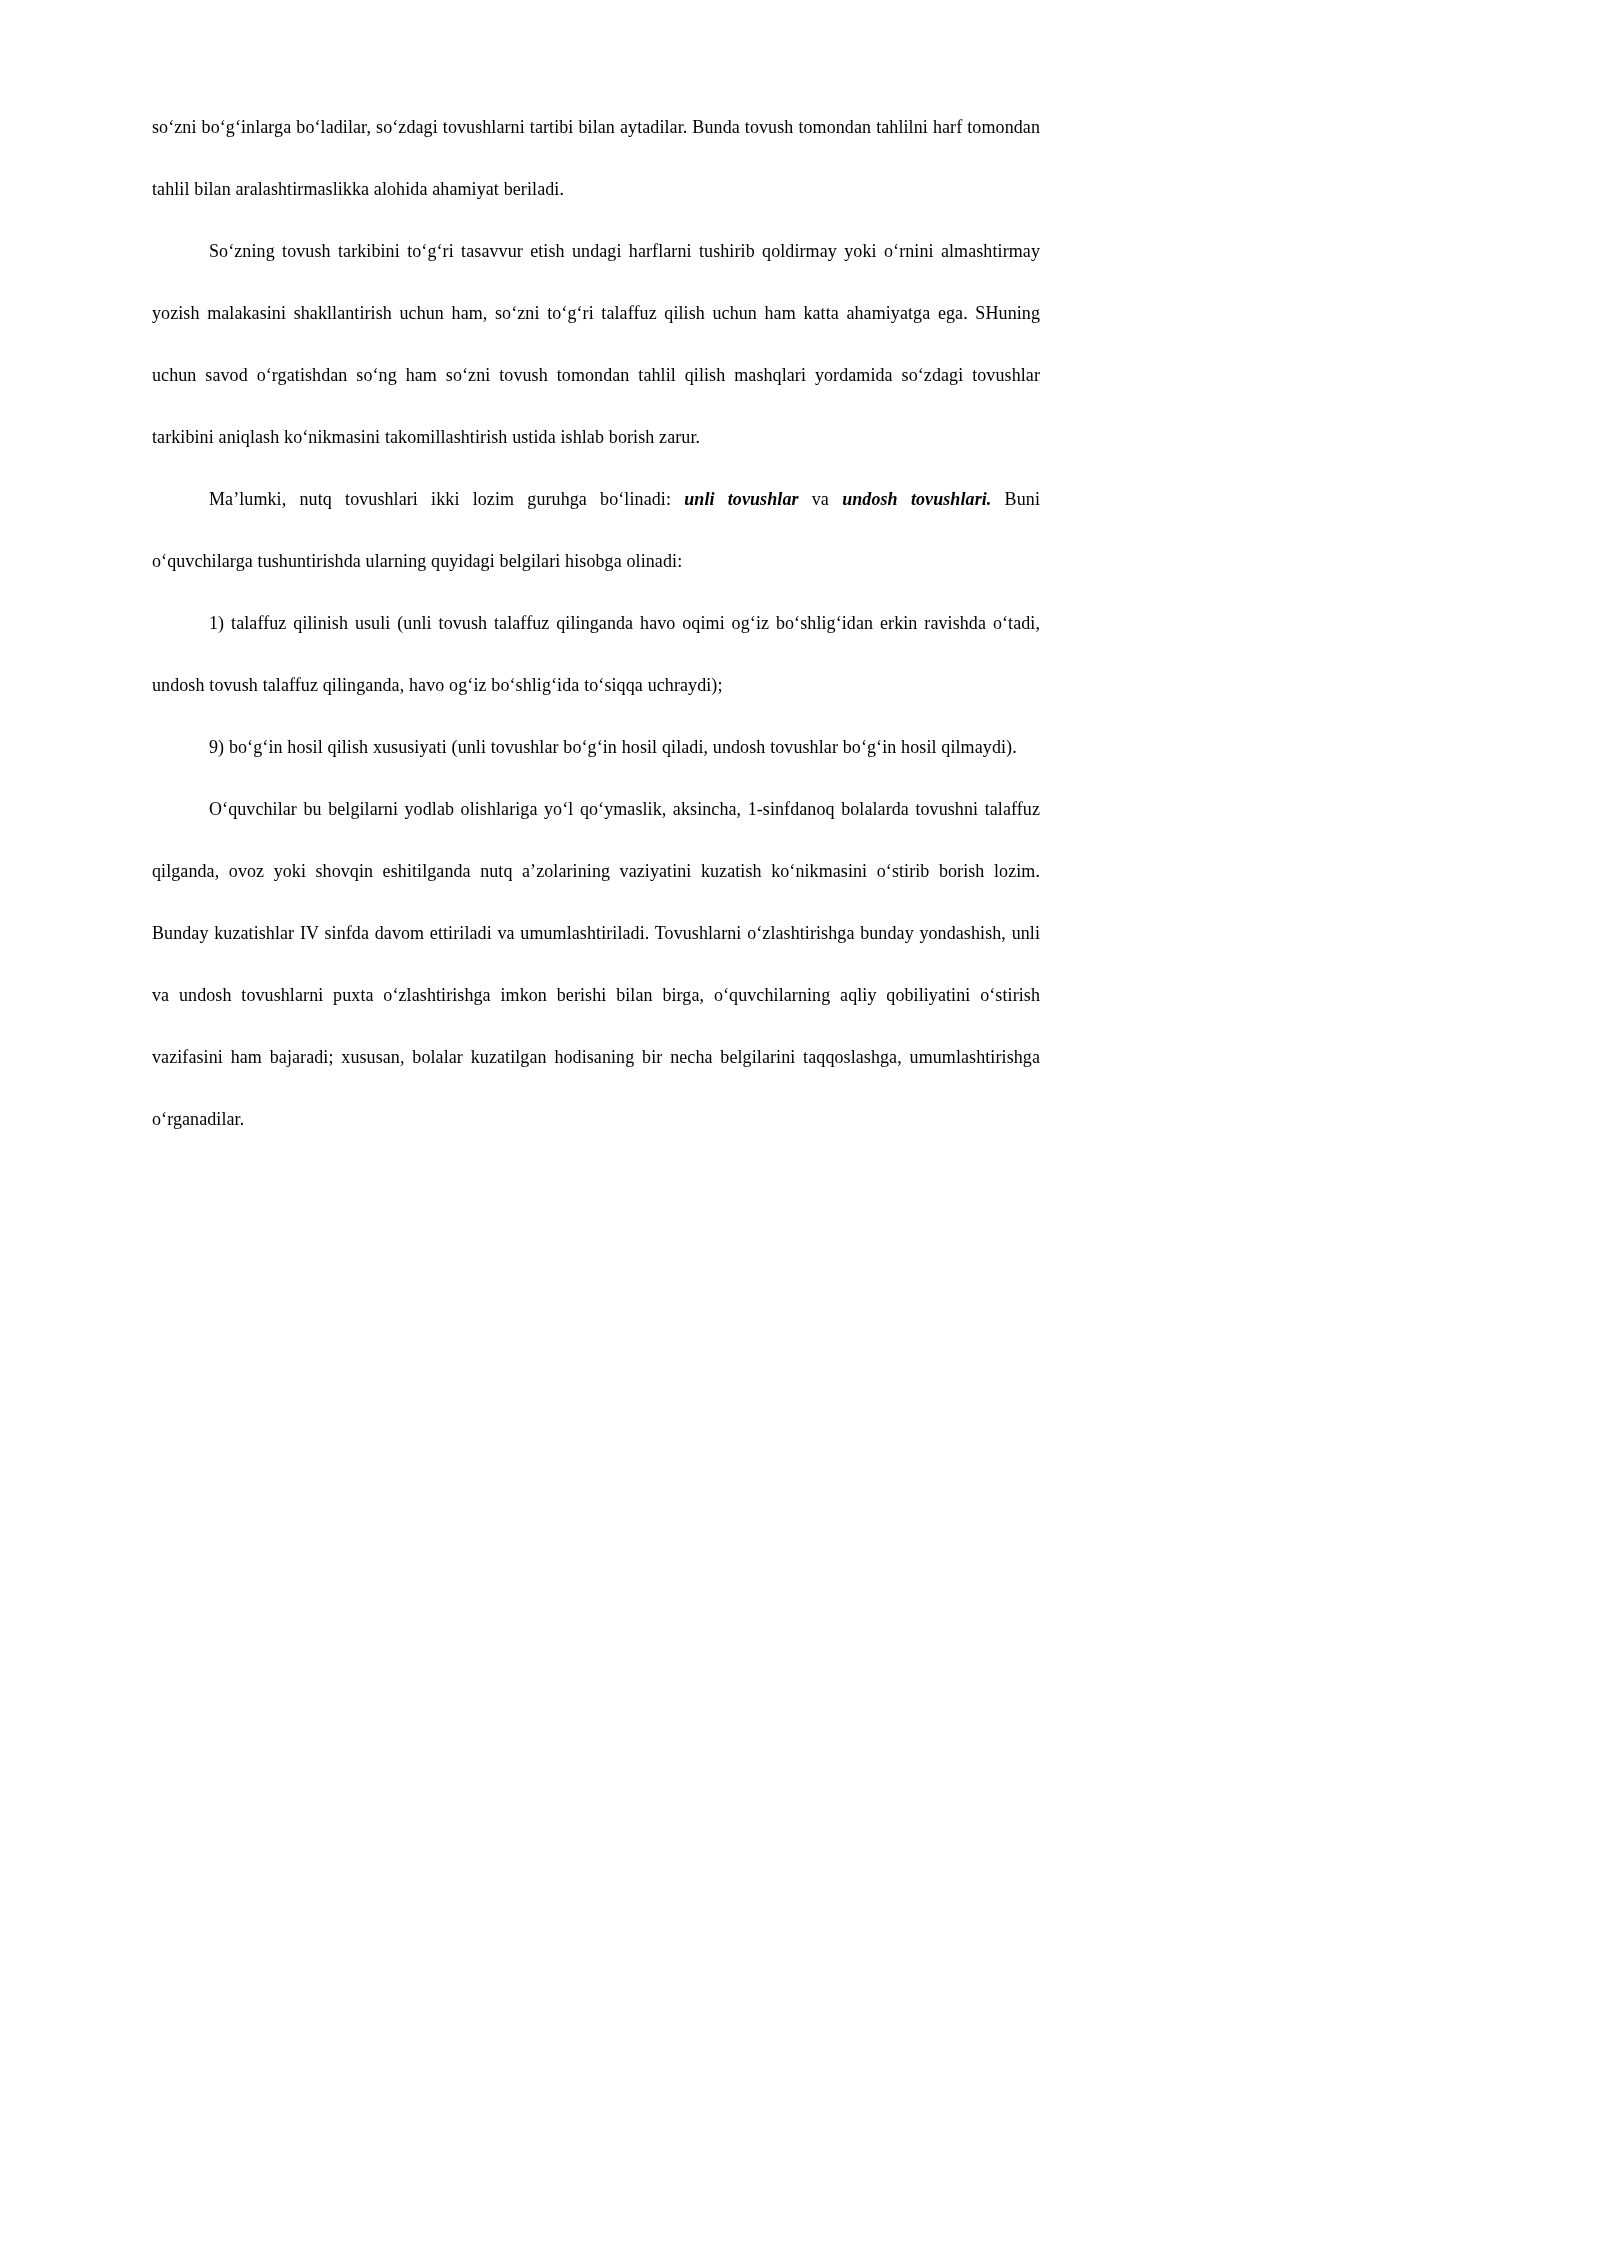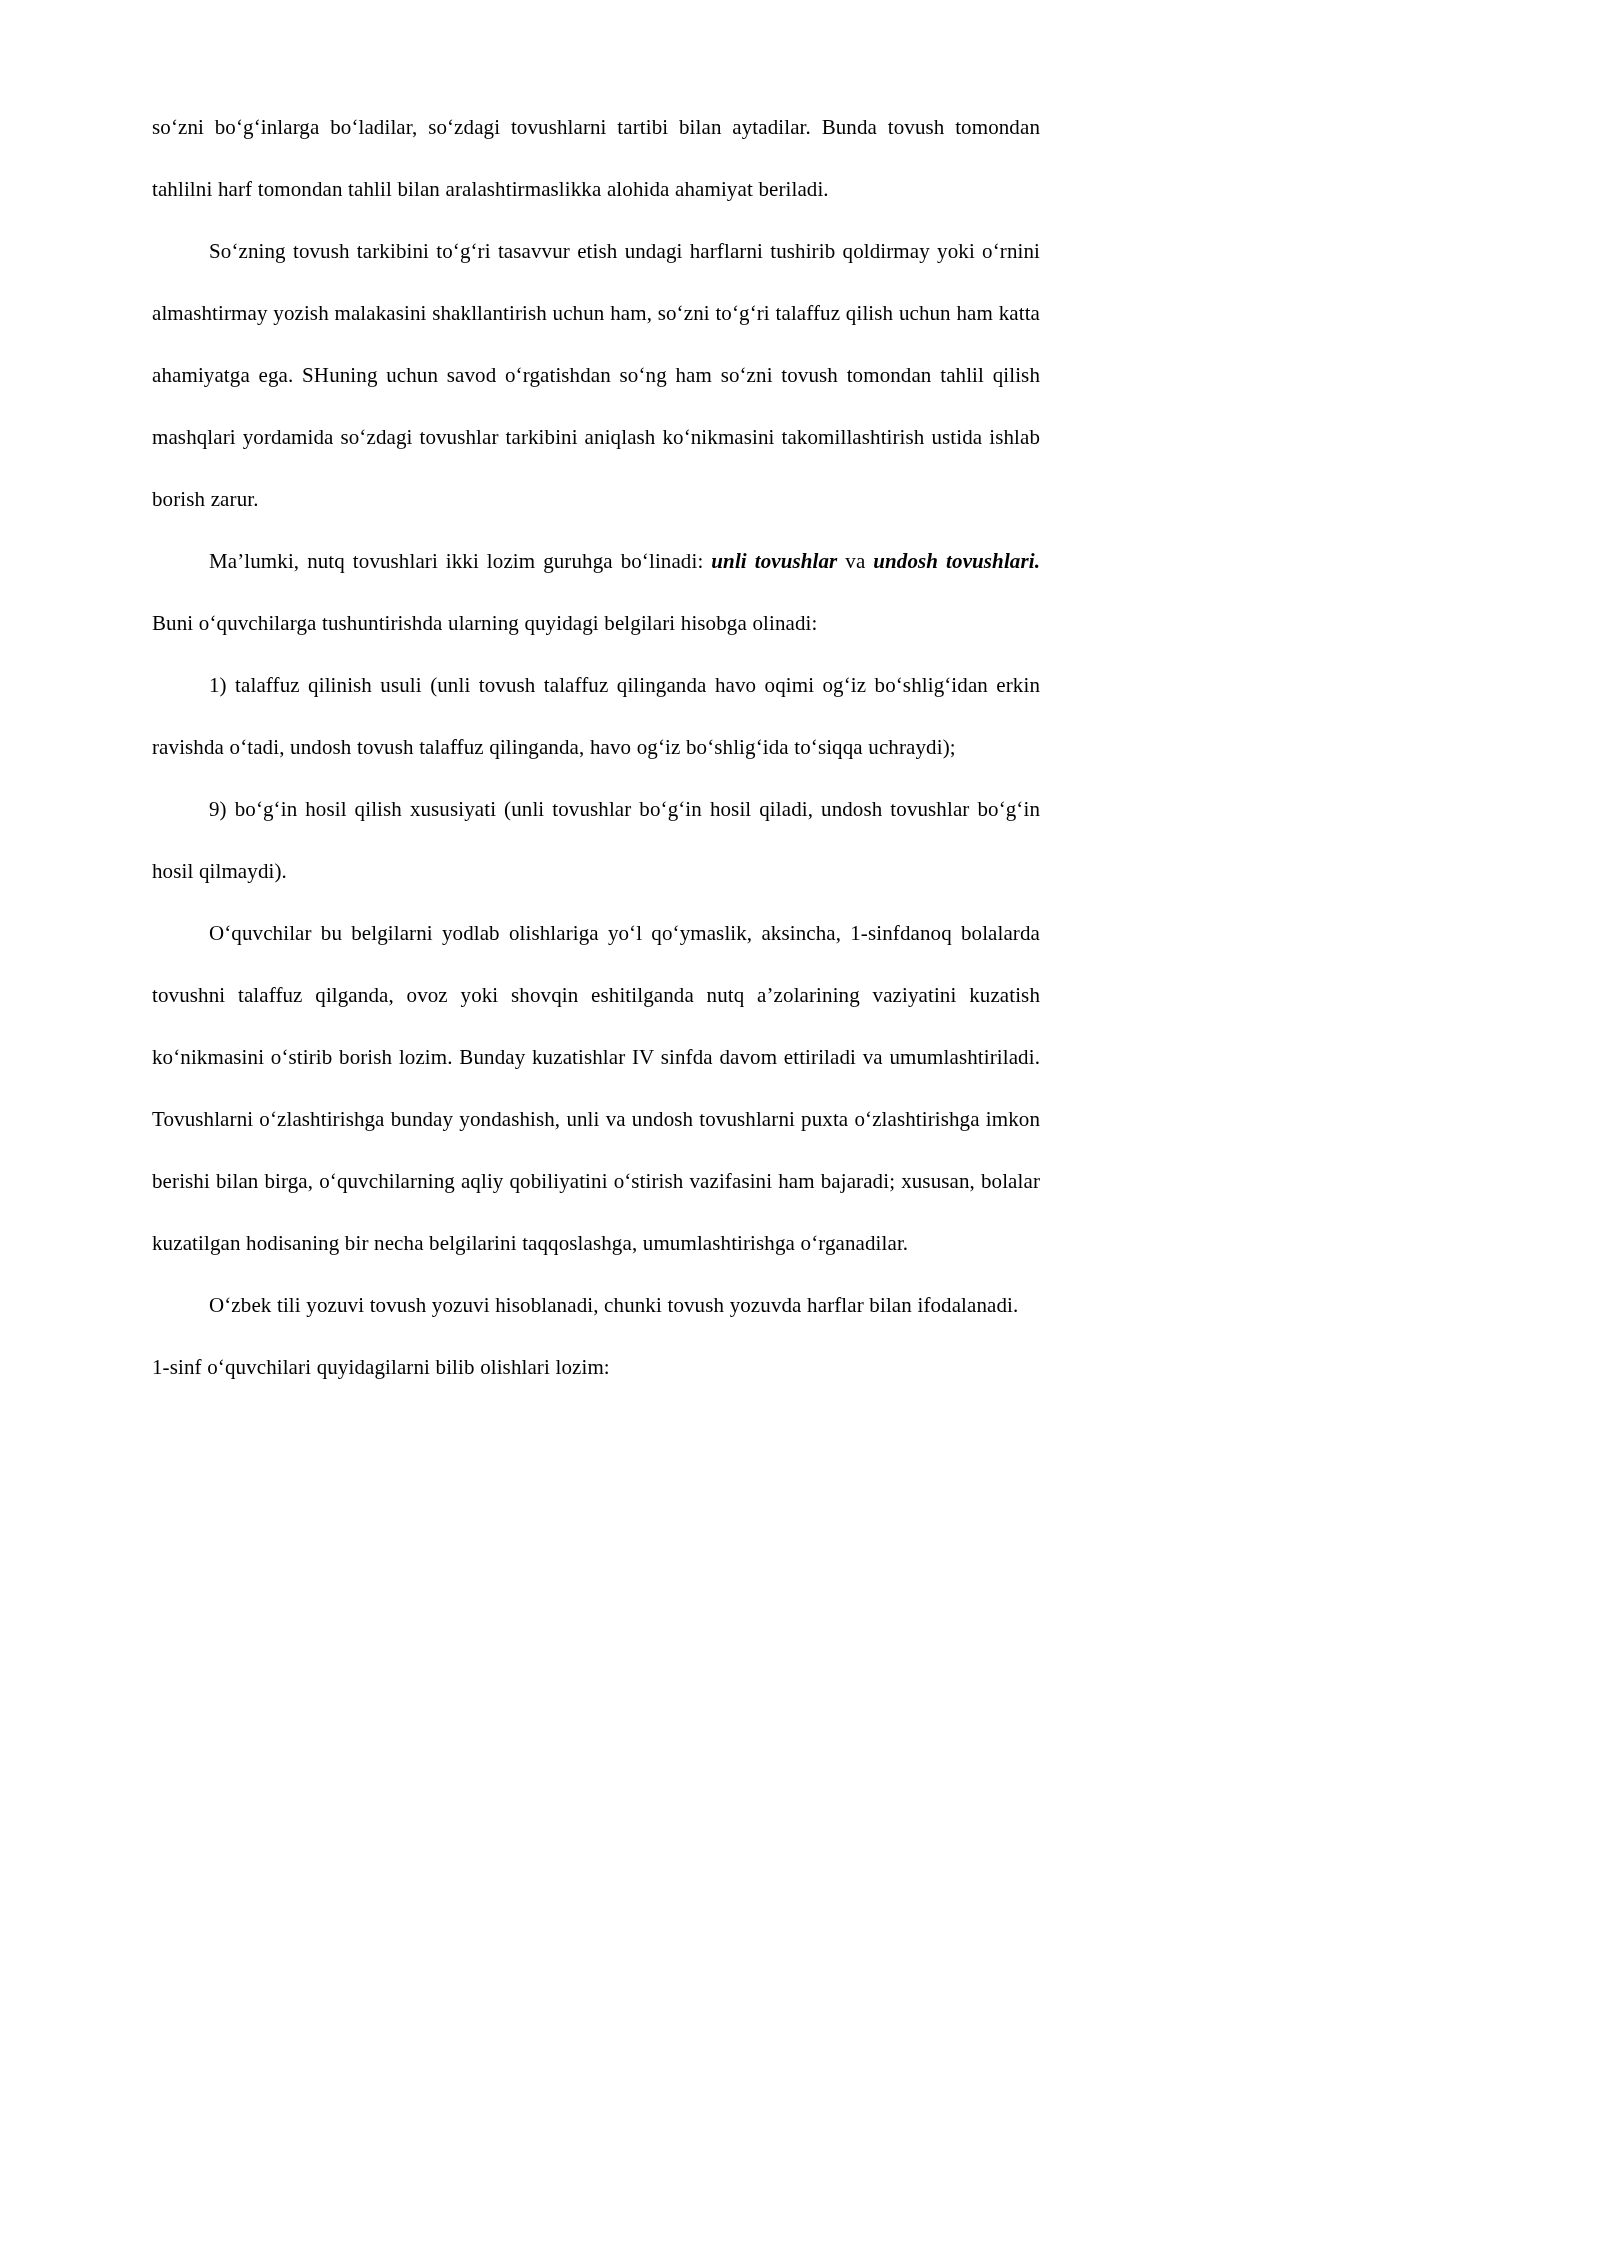--- a/index.html
+++ b/index.html
@@ -22,21 +22,21 @@
   }
   .text-column {
     position: absolute;
     left: 152px;
     top: 96px;
     width: 888px;
   }
   p.para {
     margin: 0;
     padding: 0;
-    font-size: 21px;
+    font-size: 18px;
     line-height: 62px;
     text-align: justify;
     text-justify: inter-word;
     text-indent: 57px;
     hyphens: none;
     word-spacing: 0.01em;
     letter-spacing: 0.005em;
   }
   p.para.no-indent {
     text-indent: 0;
@@ -53,15 +53,14 @@
 <body>
 
 <div class="page">
   <div class="text-column" id="text-column">
   <p class="para no-indent"><span>so‘zni bo‘g‘inlarga bo‘ladilar, so‘zdagi tovushlarni tartibi bilan aytadilar. Bunda tovush tomondan tahlilni harf tomondan tahlil bilan aralashtirmaslikka alohida ahamiyat beriladi.</span></p>
       <p class="para"><span>So‘zning tovush tarkibini to‘g‘ri tasavvur etish undagi harflarni tushirib qoldirmay yoki o‘rnini almashtirmay yozish malakasini shakllantirish uchun ham, so‘zni to‘g‘ri talaffuz qilish uchun ham katta ahamiyatga ega. SHuning uchun savod o‘rgatishdan so‘ng ham so‘zni tovush tomondan tahlil qilish mashqlari yordamida so‘zdagi tovushlar tarkibini aniqlash ko‘nikmasini takomillashtirish ustida ishlab borish zarur.</span></p>
       <p class="para"><span>Ma’lumki, nutq tovushlari ikki lozim guruhga bo‘linadi: </span><span class="ital">unli tovushlar</span><span> va </span><span class="ital">undosh tovushlari.</span><span> Buni o‘quvchilarga tushuntirishda ularning quyidagi belgilari hisobga olinadi:</span></p>
       <p class="para"><span>1) talaffuz qilinish usuli (unli tovush talaffuz qilinganda havo oqimi og‘iz bo‘shlig‘idan erkin ravishda o‘tadi, undosh tovush talaffuz qilinganda, havo og‘iz bo‘shlig‘ida to‘siqqa uchraydi);</span></p>
       <p class="para"><span>9) bo‘g‘in hosil qilish xususiyati (unli tovushlar bo‘g‘in hosil qiladi, undosh tovushlar bo‘g‘in hosil qilmaydi).</span></p>
       <p class="para"><span>O‘quvchilar bu belgilarni yodlab olishlariga yo‘l qo‘ymaslik, aksincha, 1-sinfdanoq bolalarda tovushni talaffuz qilganda, ovoz yoki shovqin eshitilganda nutq a’zolarining vaziyatini kuzatish ko‘nikmasini o‘stirib borish lozim. Bunday kuzatishlar IV sinfda davom ettiriladi va umumlashtiriladi. Tovushlarni o‘zlashtirishga bunday yondashish, unli va undosh tovushlarni puxta o‘zlashtirishga imkon berishi bilan birga, o‘quvchilarning aqliy qobiliyatini o‘stirish vazifasini ham bajaradi;  xususan, bolalar kuzatilgan hodisaning bir necha belgilarini taqqoslashga, umumlashtirishga o‘rganadilar.</span></p>
-      <p class="para last-left"><span>O‘zbek tili yozuvi tovush yozuvi hisoblanadi, chunki tovush yozuvda harflar bilan ifodalanadi. 1-sinf o‘quvchilari quyidagilarni bilib olishlari lozim:</span></p>
     </div>
 </div>
 
 </body></html>

